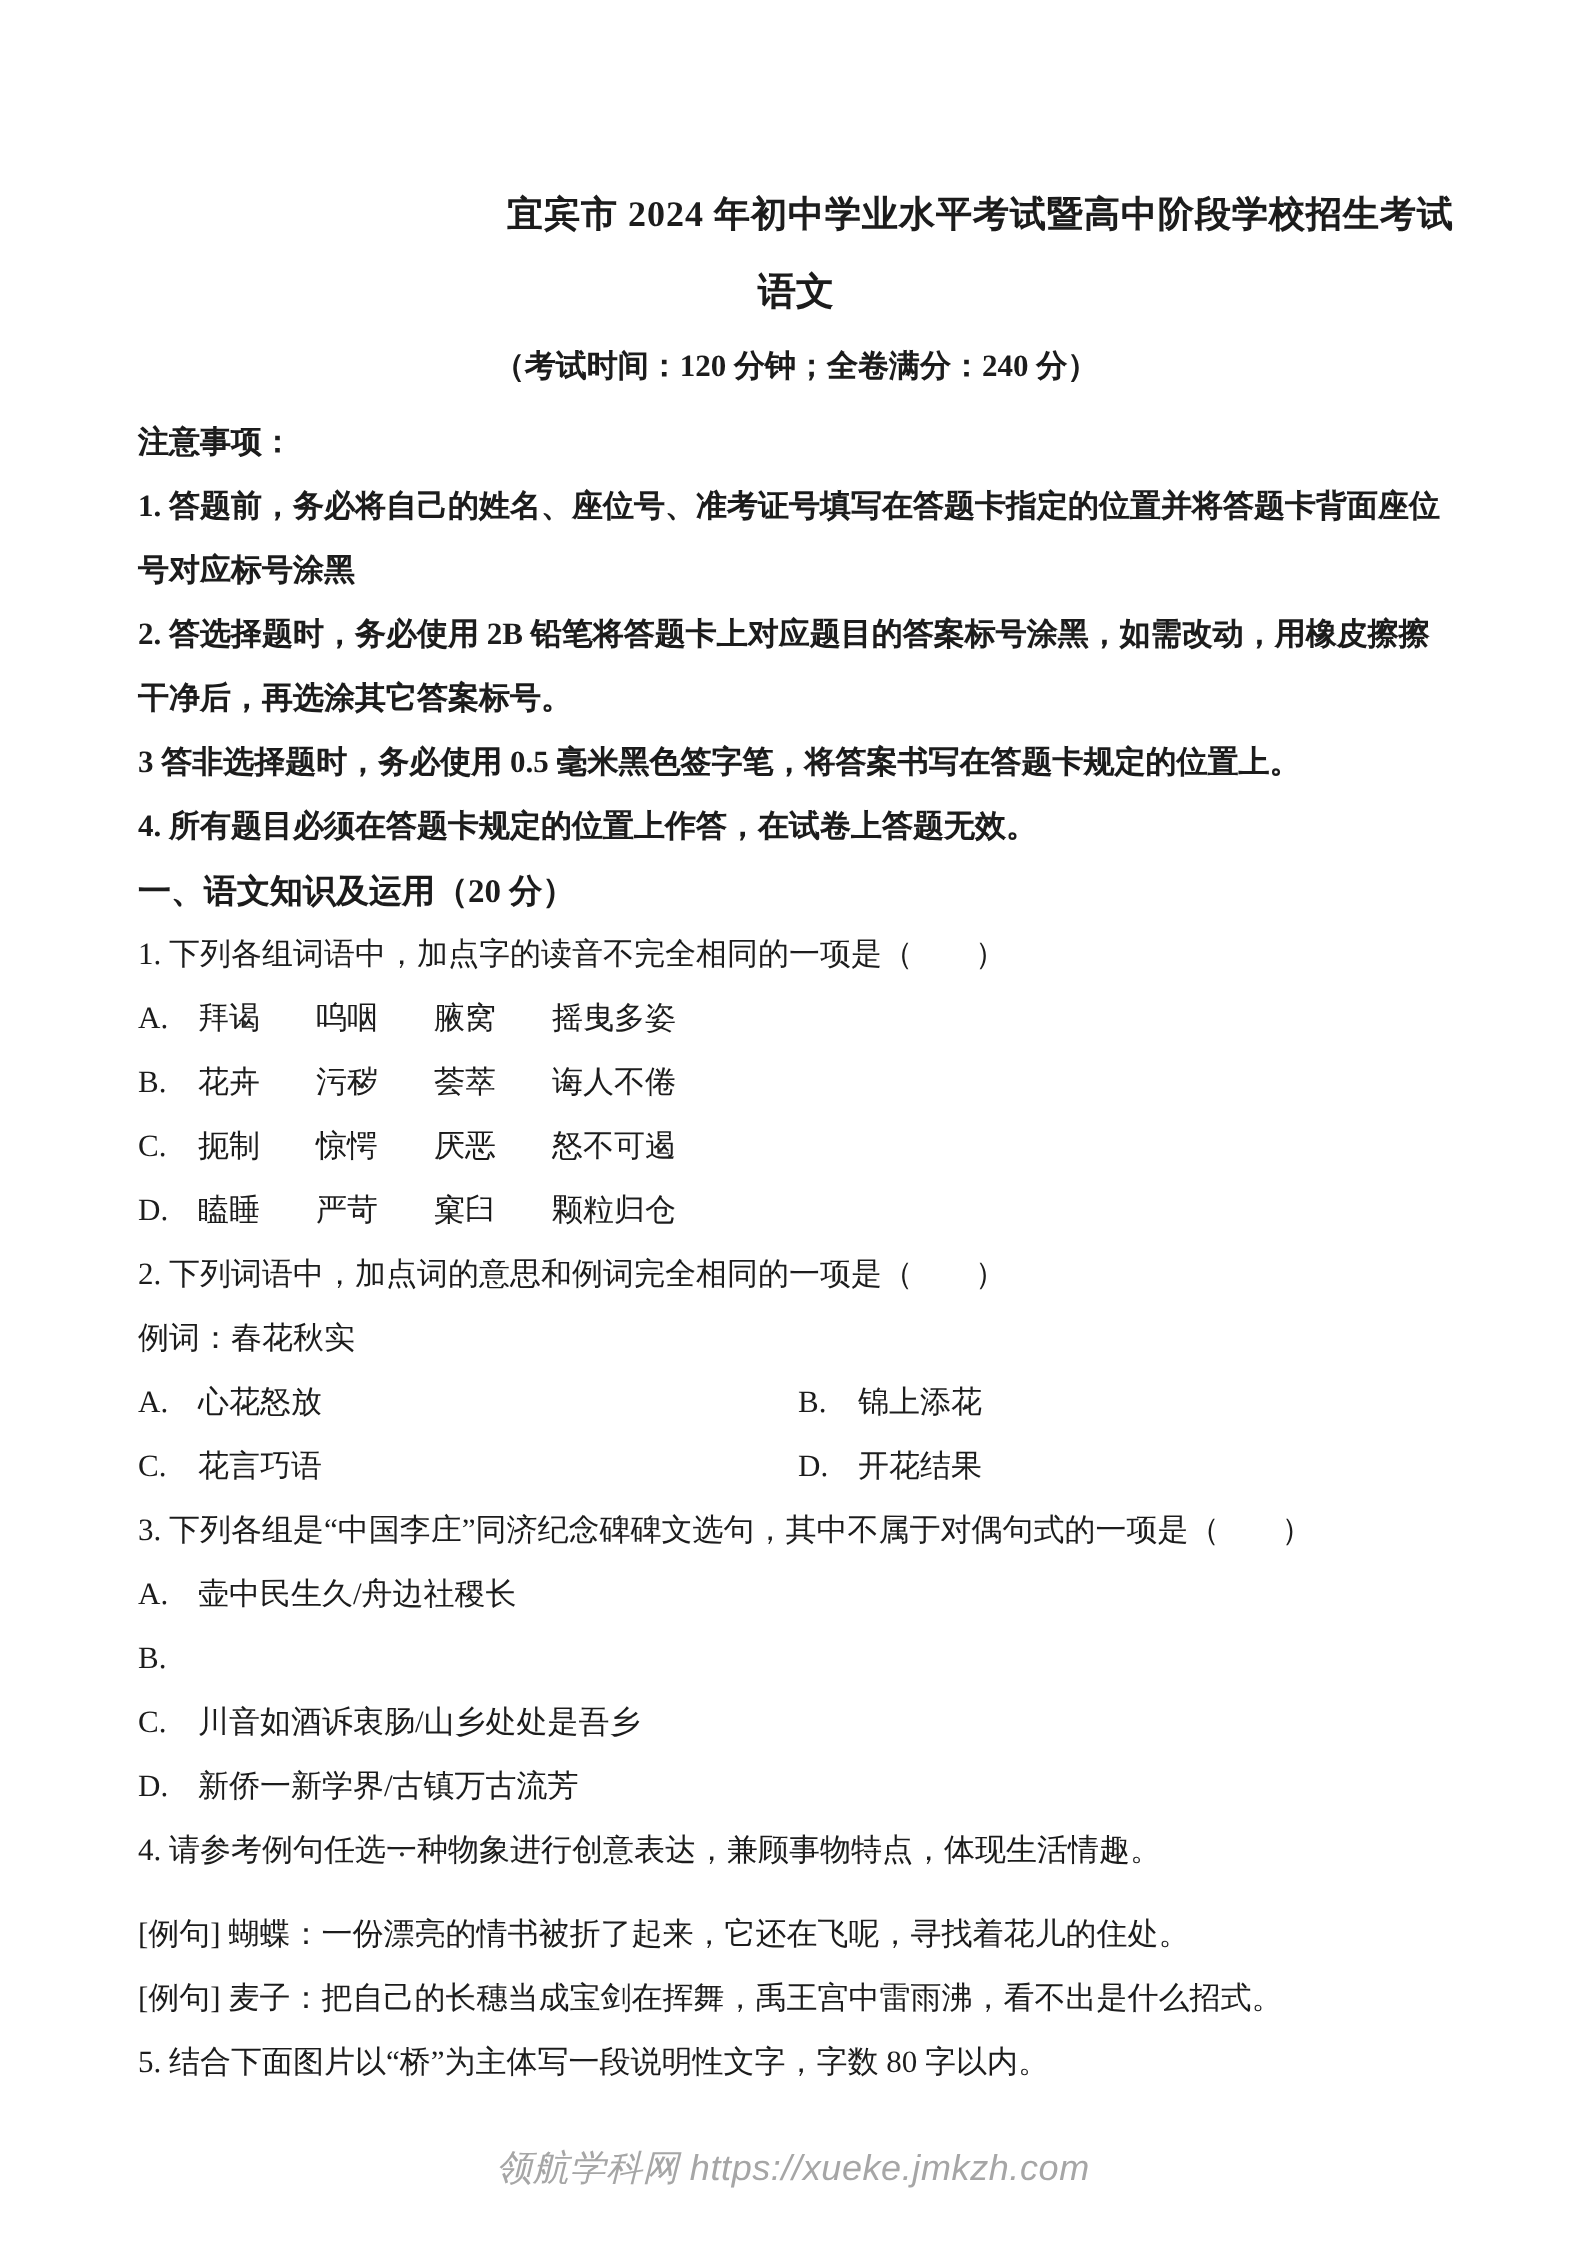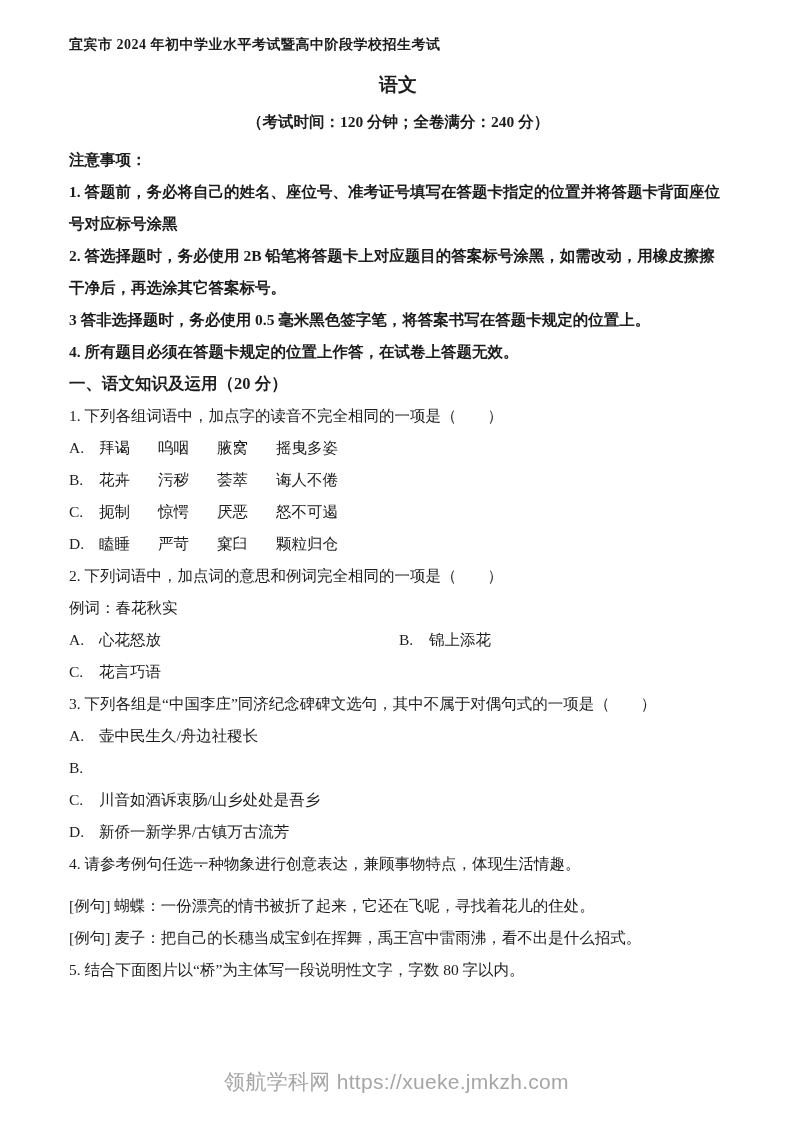--- a/index.html
+++ b/index.html
@@ -8,23 +8,23 @@
     width:793px;height:1122px;
     margin:0 auto;
     background:#ffffff;
     box-sizing:border-box;
     padding:0 66px 0 69px;
     font-family:"Liberation Serif", serif;
     color:#1c1c1c;
     overflow:hidden;
   }
   .title{
-    margin-top:32px;
-    text-align:left;
-    font-size:14px;
+    margin-top:94px;
+    text-align:right;
+    font-size:18px;
     font-weight:bold;
     letter-spacing:0.5px;
     line-height:26px;
   }
   .subject{
     text-align:center;
     font-size:19px;
     font-weight:bold;
     margin-top:15px;
     line-height:24px;
@@ -75,23 +75,24 @@
     bottom:-10px;
     transform:translateX(-50%) scale(0.55);
     color:#2a2a2a;
   }
   .watermark{
     position:absolute;
     left:0;right:0;
     bottom:26px;
     text-align:center;
     font-family:"Liberation Sans", sans-serif;
-    font-size:21px;
+    font-size:18px;
     color:#a6a6a6;
     letter-spacing:0.3px;
+    font-style:italic;
   }
 </style>
 </head>
 <body>
 
 <div class="page">
 
   <div class="title">宜宾市 2024 年初中学业水平考试暨高中阶段学校招生考试</div>
   <div class="subject">语文</div>
   <div class="exam-info">（考试时间：120 分钟；全卷满分：240 分）</div>
@@ -143,20 +144,23 @@
         <span class="opt-label">A.</span><span class="dots">心<span class="em-dot">花</span>怒放</span>
       </div>
       <div>
         <span class="opt-label">B.</span><span class="dots">锦上添<span class="em-dot">花</span></span>
       </div>
     </div>
     <div class="two-col">
       <div>
         <span class="opt-label">C.</span><span class="dots"><span class="em-dot">花</span>言巧语</span>
       </div>
+      <div>
+        <span class="opt-label">D.</span><span class="dots">开<span class="em-dot">花</span>结果</span>
+      </div>
     </div>
 
     <p class="line">3. 下列各组是“中国李庄”同济纪念碑碑文选句，其中不属于对偶句式的一项是（　　）</p>
     <div class="opt-row">
       <span class="opt-label">A.</span>
       <span>壶中民生久/舟边社稷长</span>
     </div>
     <div class="opt-row">
       <span class="opt-label">B.</span>
     </div>

